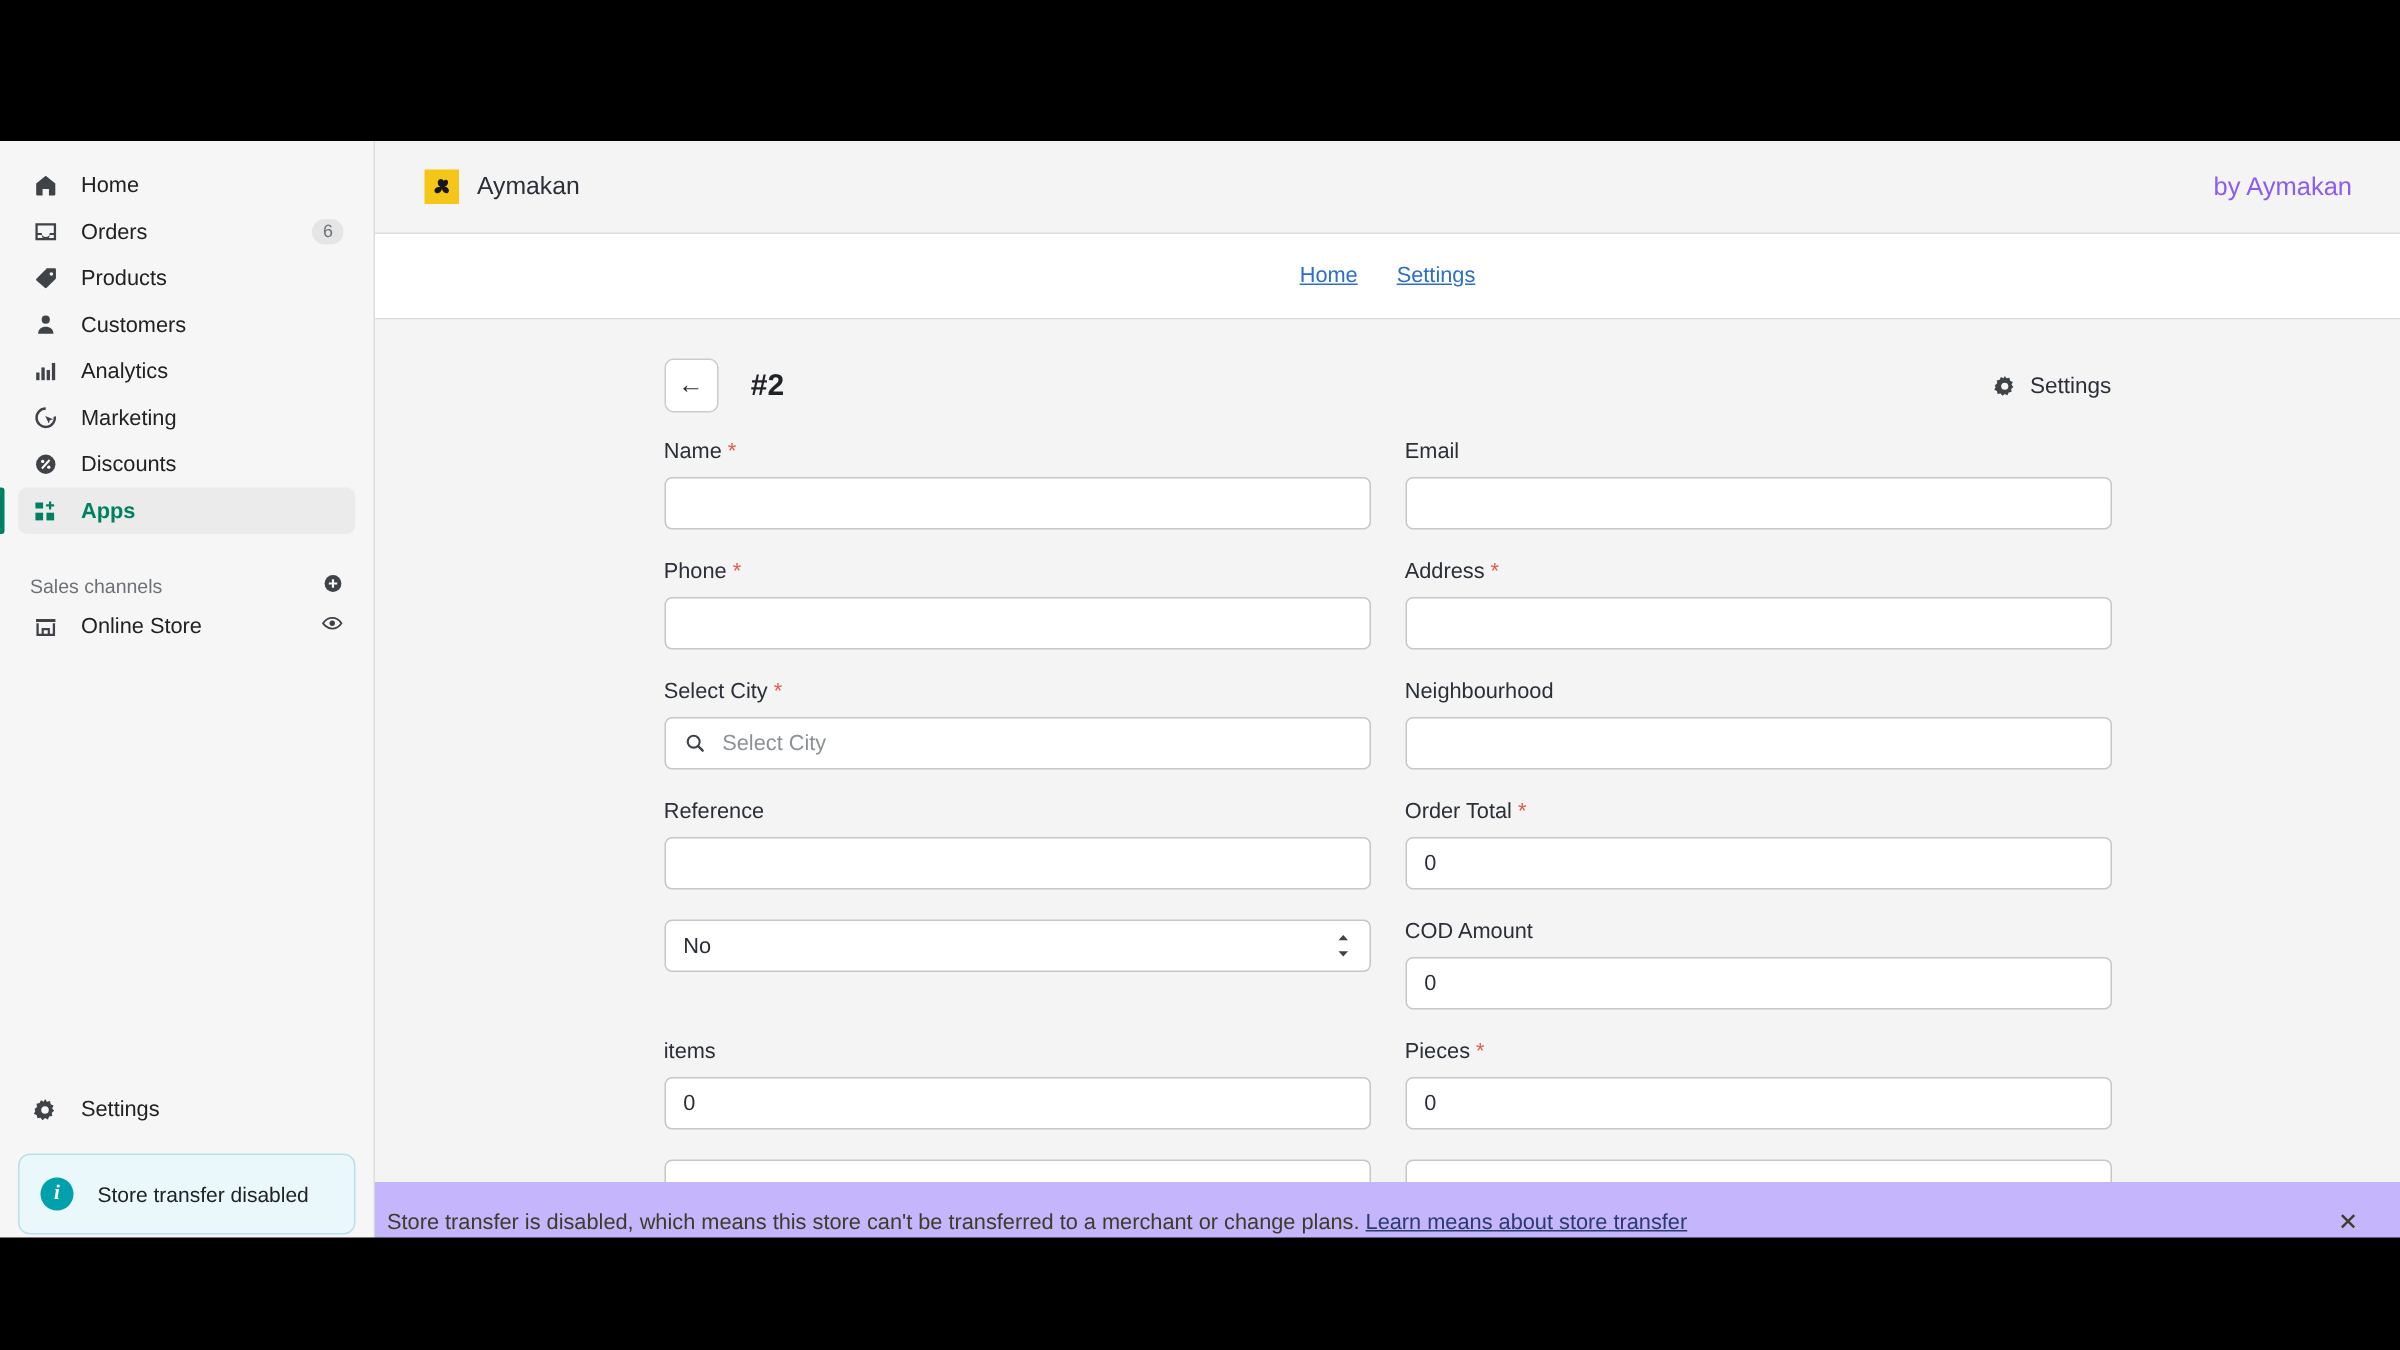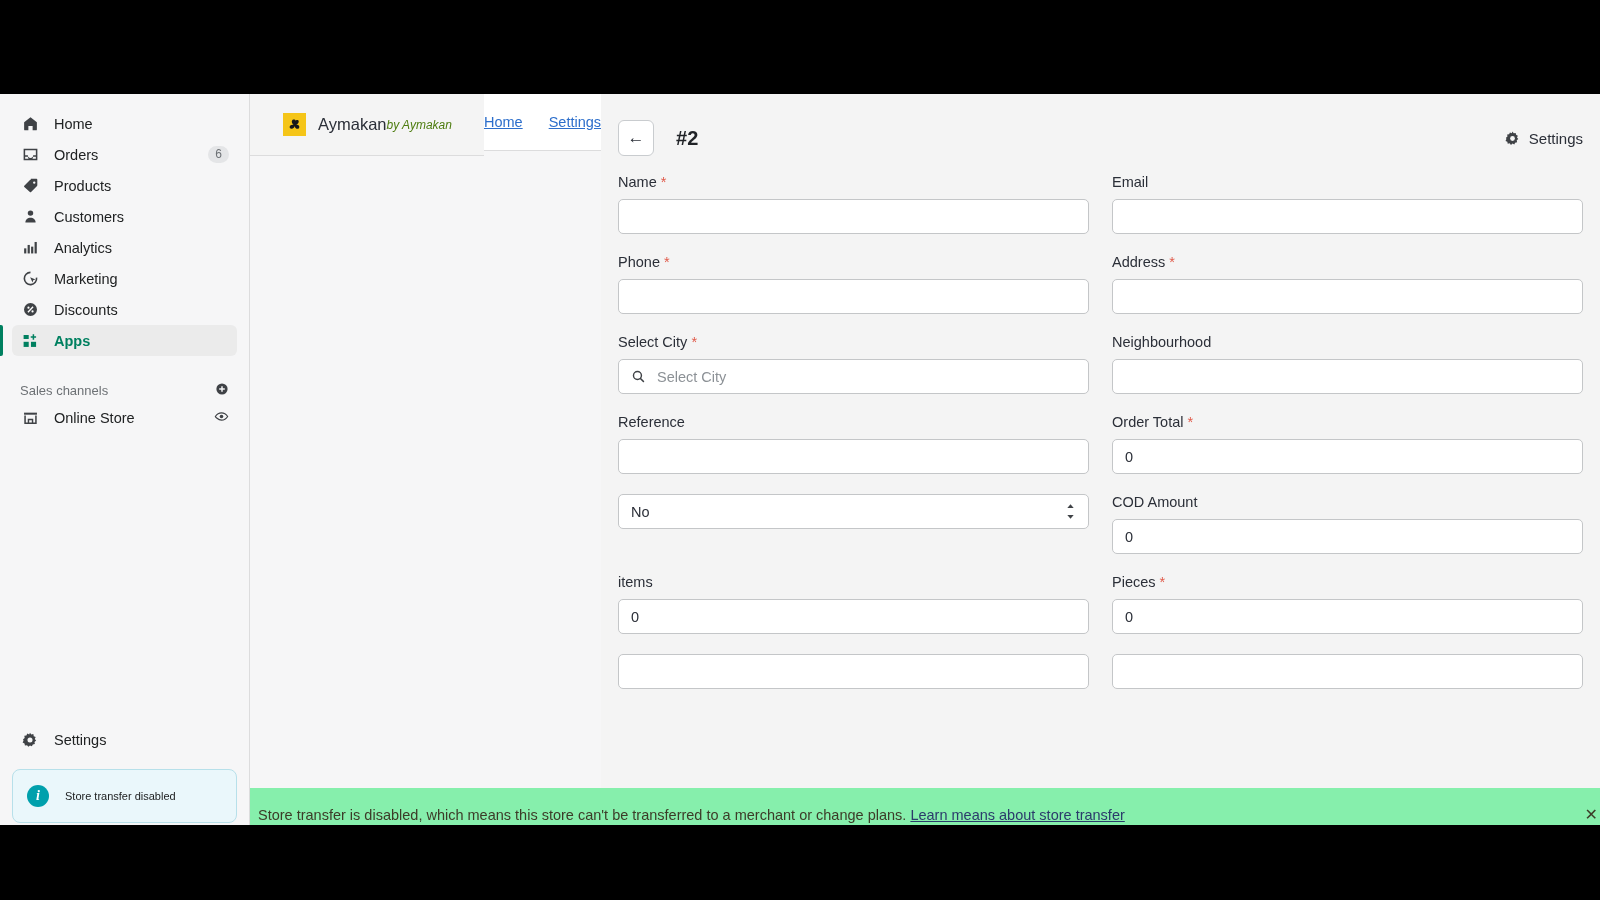--- a/index.html
+++ b/index.html
@@ -82,39 +82,39 @@
     padding: 0 14px;
   }
   .alert-card .cir {
     width: 22px; height: 22px; border-radius: 50%;
     background: #00a0ac; color:#fff;
     display:flex; align-items:center; justify-content:center;
     font-size: 14px; font-weight: 700; font-style: italic;
     font-family:"Liberation Serif", serif;
     margin-right: 16px; flex:none;
   }
-  .alert-card .lbl { font-size: 11px; color:#202223;text-align:right; }
+  .alert-card .lbl { font-size: 14px; color:#202223;text-align:right; }
 
   
-  #main { flex: 1 1 auto; height:100%; display:flex; flex-direction:row; position:relative;justify-content:space-between; }
+  #main { flex: 1 1 auto; height:100%; display:flex; flex-direction:column; position:relative;justify-content:space-between; }
 
   #app-header {
     height: 62px; background: #f4f4f4;
     border-bottom: 1px solid #dcdcdd;
     display:flex; align-items:center;
     padding: 0 32px 0 33px;
   }
   .brand { display:flex; align-items:center; }
   .brand .logo {
     width: 23px; height: 23px; background: #f5c518;
     display:flex; align-items:center; justify-content:center;
     margin-right: 12px; flex:none;
   }
   .brand .name { font-size: 16.5px; color: #2b2f38; }
-  #app-header .byline { margin-left:auto; font-size: 12px; color: #4d7c0f; font-style: italic; }
+  #app-header .byline { margin-left:auto; font-size: 17px; color: #8b5cf6; }
 
   #nav-strip {
     height: 57px; background:#fff;
     border-bottom: 1px solid #dcdcdd;
     display:flex; align-items:center; justify-content:center;
     gap: 26px;
   }
   #nav-strip a {
     color: #2c6ecb; font-size: 14.5px;
     text-decoration: underline; cursor:pointer;
@@ -156,23 +156,23 @@
   }
   .ctrl .val { flex:1 1 auto; white-space:nowrap; overflow:hidden; }
   .ctrl .ph { color:#8c9196; }
   .ctrl .search-ico { margin-right: 11px; display:flex; flex:none; }
   .ctrl .stepper { display:flex; flex-direction:column; line-height:0; color:#2b2f38; flex:none; }
 
   
   #banner {
     position:absolute; left:0; bottom:0;
     width: 1350px; height: 53px;
-    background: #86efac;
+    background: #c4b5fd;
     display:flex; align-items:center;
-    padding: 0 2px 0 8px;
+    padding: 0 28px 0 8px;
     font-size: 14.5px; color:#3c3c28;
   }
   #banner .txt { white-space: nowrap; }
   #banner a { color:#2b3b6b; text-decoration: underline; cursor:pointer; }
   #banner .close {
     margin-left:auto; font-size: 16px; color:#3c3c28; cursor:pointer;
     padding-left: 20px;
   }
 </style>
 </head>

